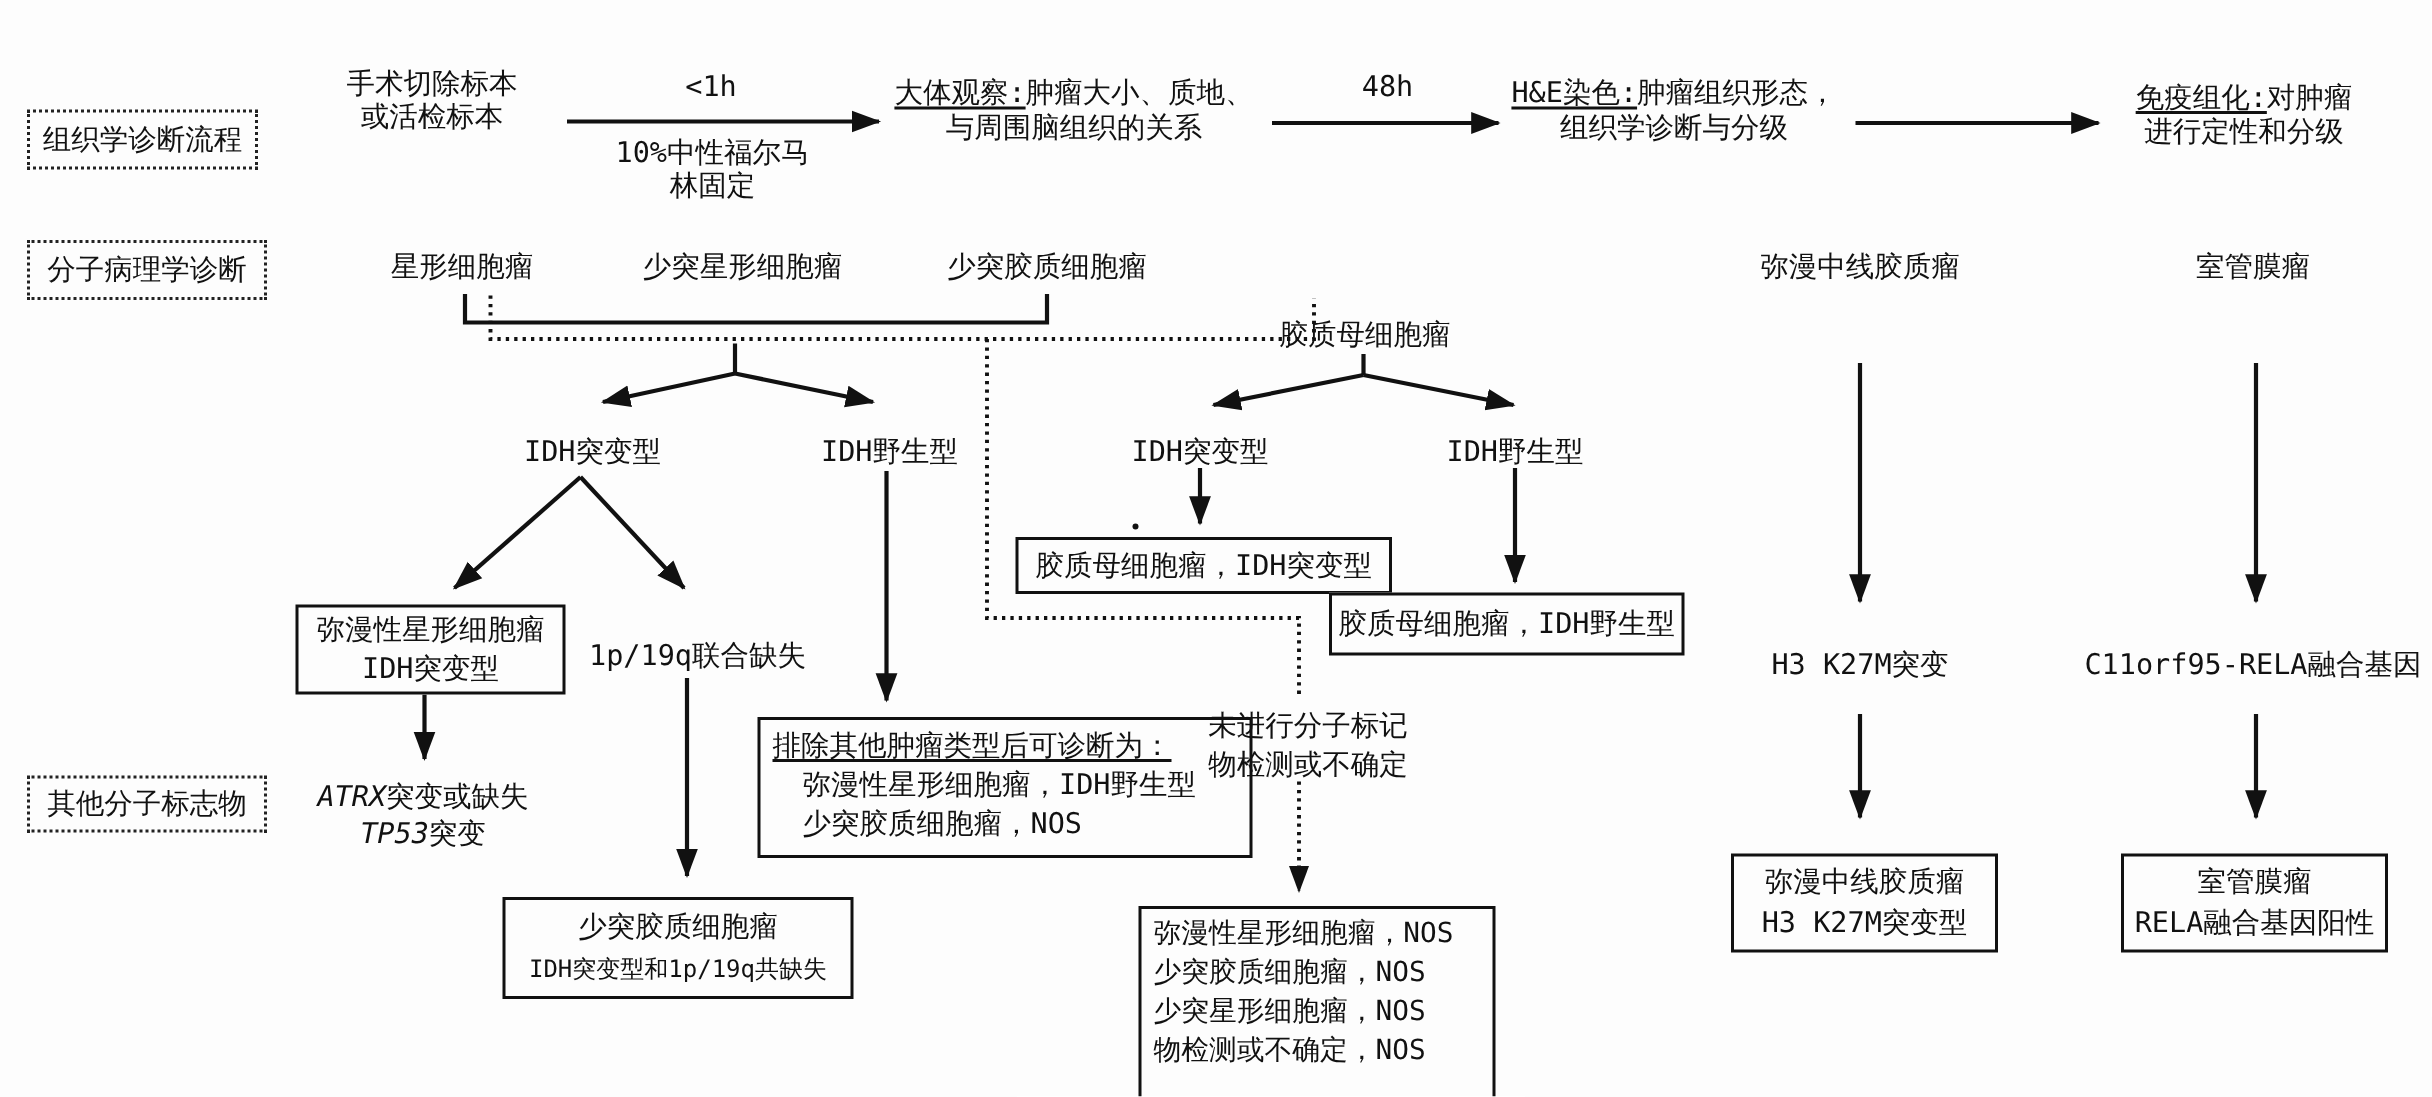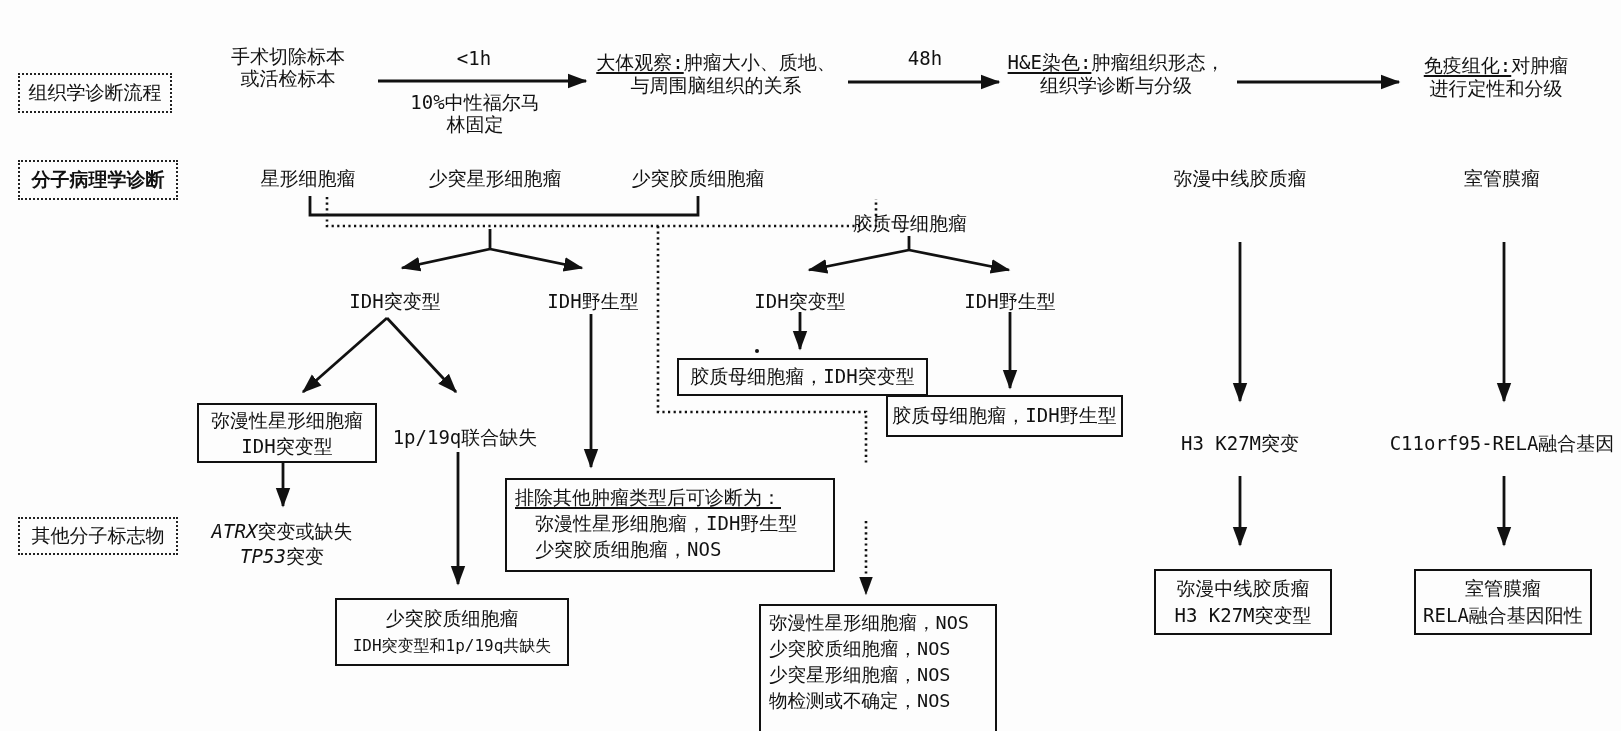--- a/index.html
+++ b/index.html
@@ -102,21 +102,21 @@
   <div class="abs ctr t2" style="left:1116px;top:51px;">
     <div><span class="u">H&amp;E染色:</span><span>肿瘤组织形态，</span></div>
     <div>组织学诊断与分级</div>
   </div>
 
   <div class="abs ctr t2" style="left:1496px;top:54px;">
     <div><span class="u">免疫组化:</span><span>对肿瘤</span></div>
     <div>进行定性和分级</div>
   </div>
 
-  <div class="abs dbox" style="left:18px;top:160px;width:156px;height:36px;font-weight:bold;">
+  <div class="abs dbox" style="left:18px;top:160px;width:156px;height:36px;">
     <span>分子病理学诊断</span>
   </div>
 
   <div class="abs ctr t" style="left:308px;top:167px;"><span>星形细胞瘤</span></div>
   <div class="abs ctr t" style="left:495px;top:167px;"><span>少突星形细胞瘤</span></div>
   <div class="abs ctr t" style="left:698px;top:167px;"><span>少突胶质细胞瘤</span></div>
   <div class="abs ctr t" style="left:910px;top:167px;margin-top:45px;"><span>胶质母细胞瘤</span></div>
   <div class="abs ctr t" style="left:1240px;top:167px;"><span>弥漫中线胶质瘤</span></div>
   <div class="abs ctr t" style="left:1502px;top:167px;"><span>室管膜瘤</span></div>
 
@@ -154,20 +154,24 @@
     <div style="font-size:16px;">IDH突变型和1p/19q共缺失</div>
   </div>
 
   <div class="abs box center" style="left:677px;top:358px;width:247px;height:34px;">
     <div>胶质母细胞瘤，IDH突变型</div>
   </div>
   <div class="abs box center" style="left:886px;top:395px;width:233px;height:38px;">
     <div>胶质母细胞瘤，IDH野生型</div>
   </div>
 
+  <div class="abs ctr t" style="left:872px;top:471px;line-height:26px;">
+    <div>未进行分子标记</div>
+    <div>物检测或不确定</div>
+  </div>
 
   <div class="abs box" style="left:759px;top:604px;width:226px;height:110px;line-height:26px;padding:4px 0 16px 8px;font-size:18.5px;">
     <div>弥漫性星形细胞瘤，NOS</div>
     <div>少突胶质细胞瘤，NOS</div>
     <div>少突星形细胞瘤，NOS</div>
     <div>物检测或不确定，NOS</div>
   </div>
 
   <div class="abs ctr t" style="left:1240px;top:432px;">
     <span>H3 K27M突变</span>

